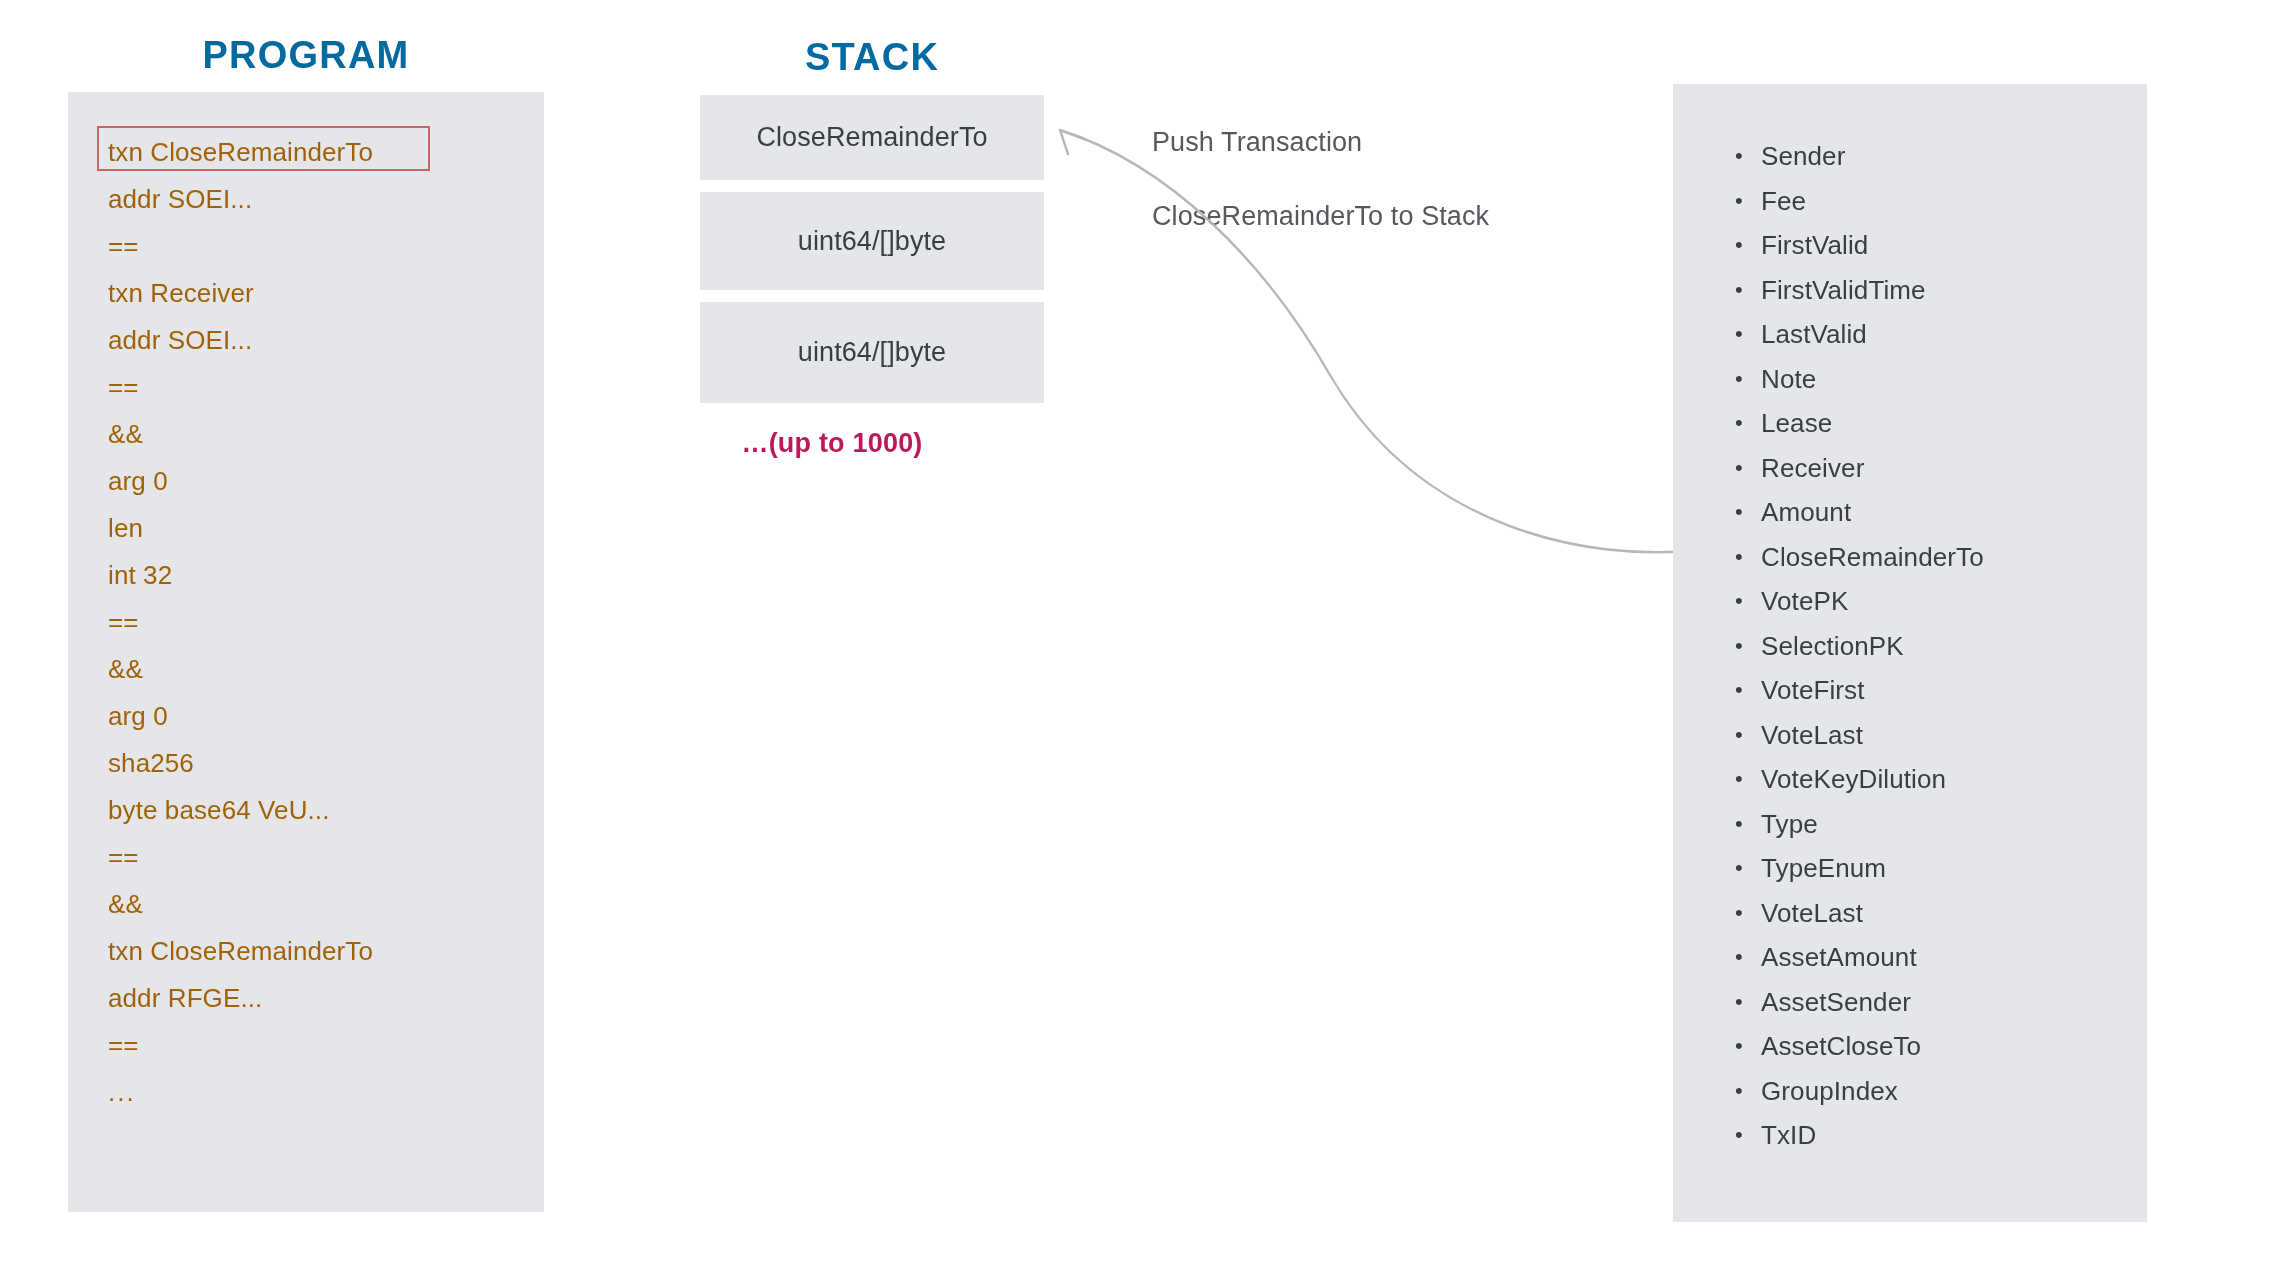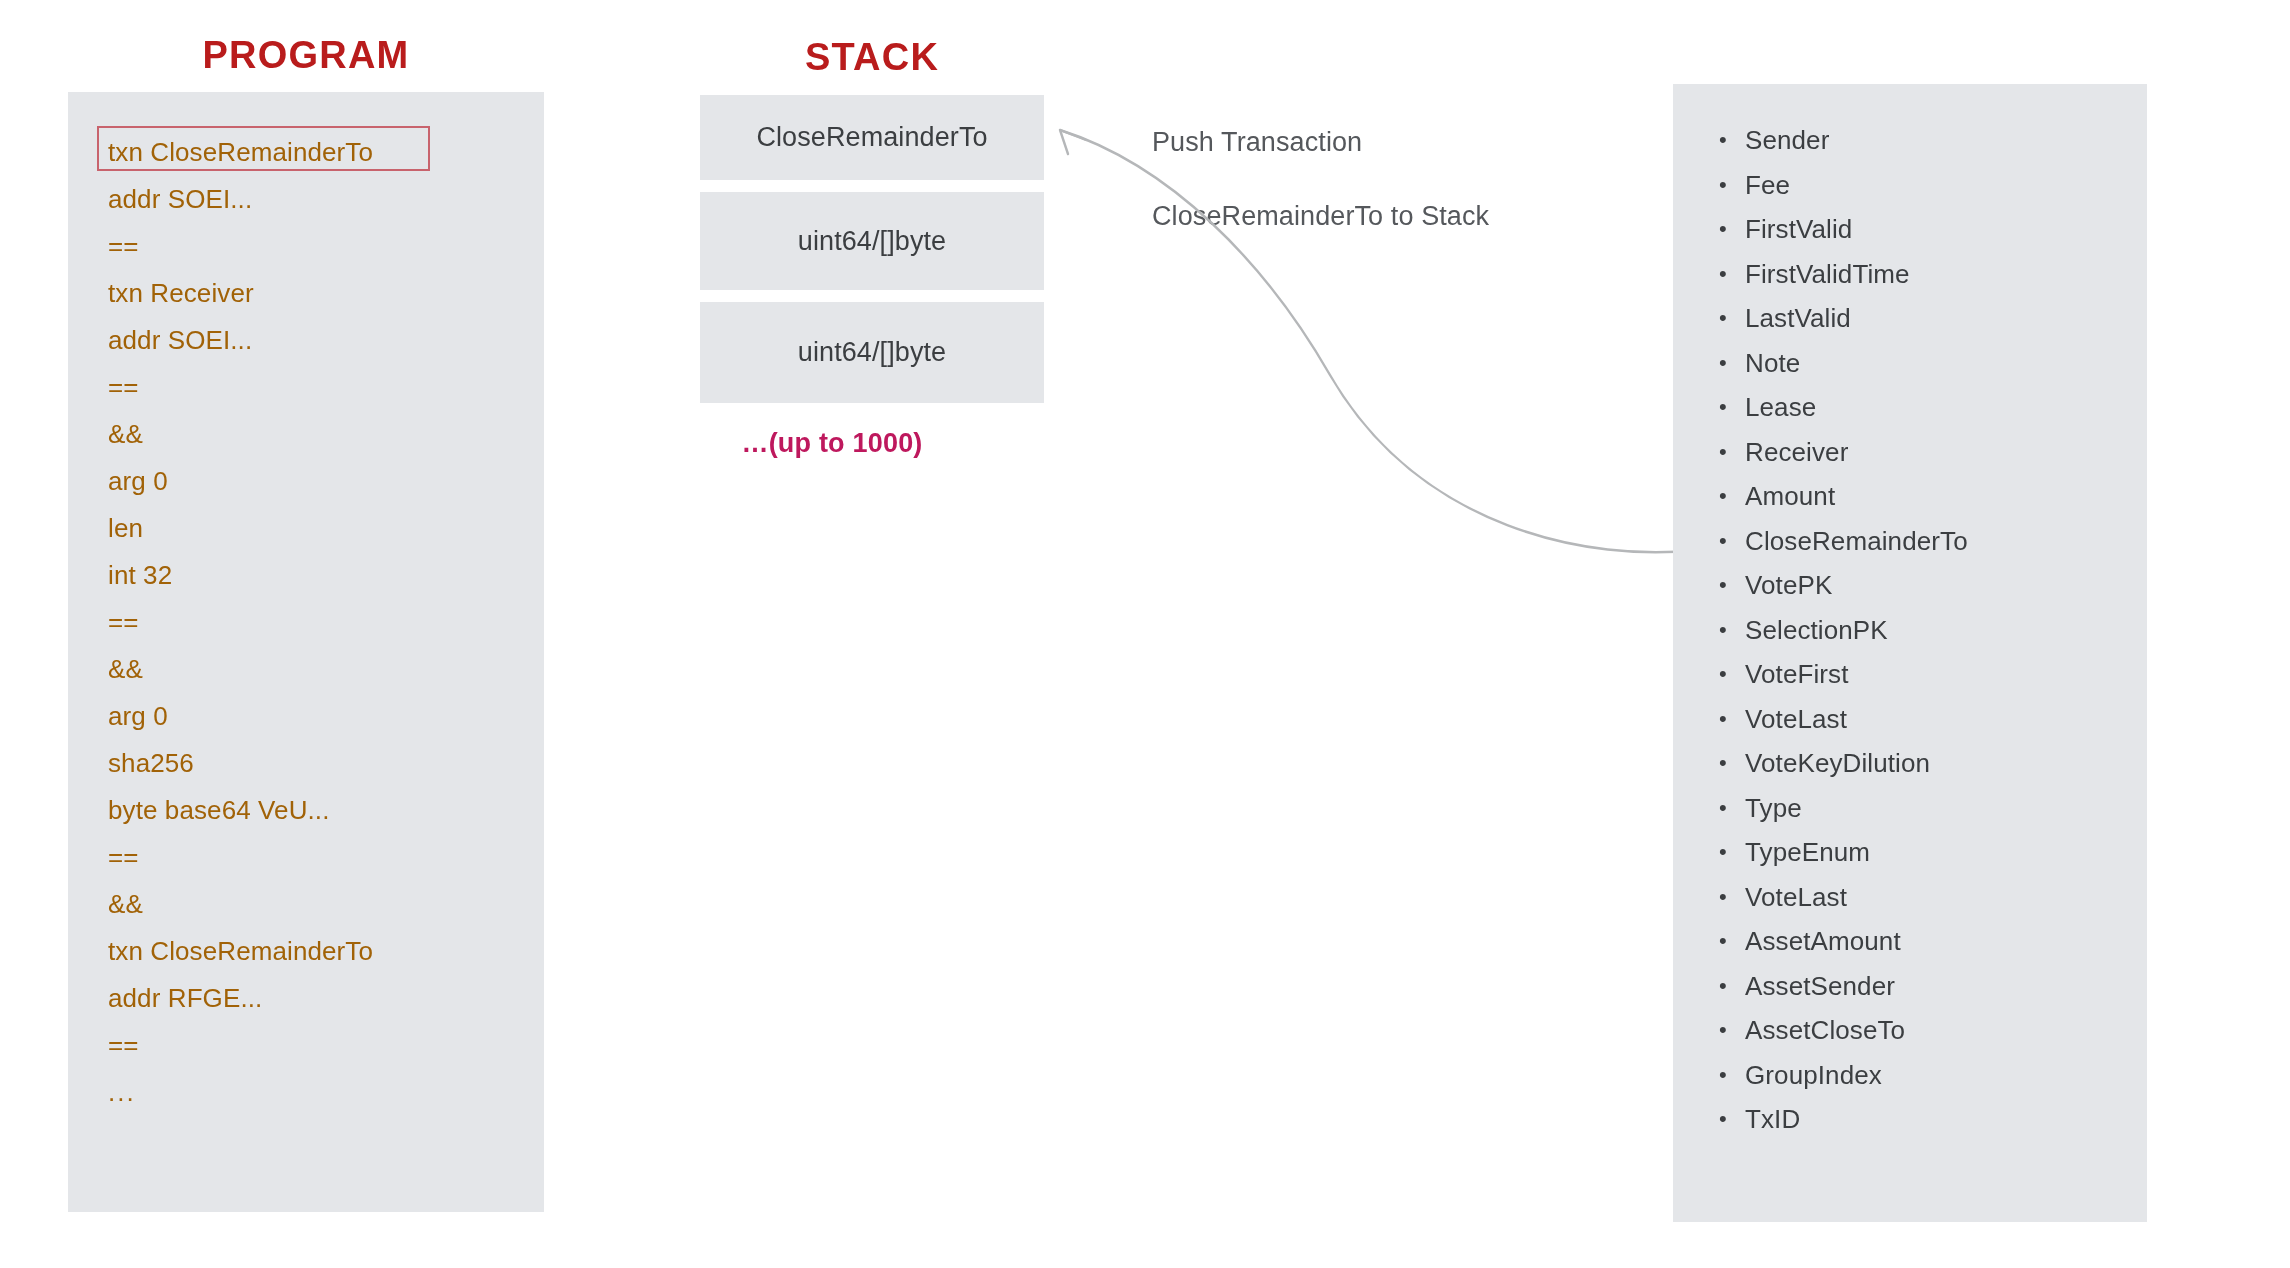--- a/index.html
+++ b/index.html
@@ -24,21 +24,21 @@
     width: 2290px;
     height: 1268px;
   }
 
   
   .col-title {
     position: absolute;
     font-size: 38px;
     font-weight: 700;
     letter-spacing: 1.2px;
-    color: #b91c1c;
+    color: #0369a1;
     text-align: center;
     white-space: nowrap;
     line-height: 1;
   }
   #program-title { left: 68px;  top: 36px; width: 476px; }
   #stack-title   { left: 700px; top: 38px; width: 344px; }
   #tx-title      { left: 1673px;top: 36px; width: 474px; }
 
   
   .panel {
@@ -141,21 +141,21 @@
     height: 470px;
     overflow: visible;
   }
 
   
   #tx-list {
     position: absolute;
     left: 1719px;
     top: 118px;
     width: 420px;
-    margin: 0;
+    margin: 16px;
     padding: 0;
     list-style: none;
   }
   #tx-list li {
     position: relative;
     font-size: 26px;
     line-height: 44.5px;
     height: 44.5px;
     color: #3b3e41;
     padding-left: 26px;

